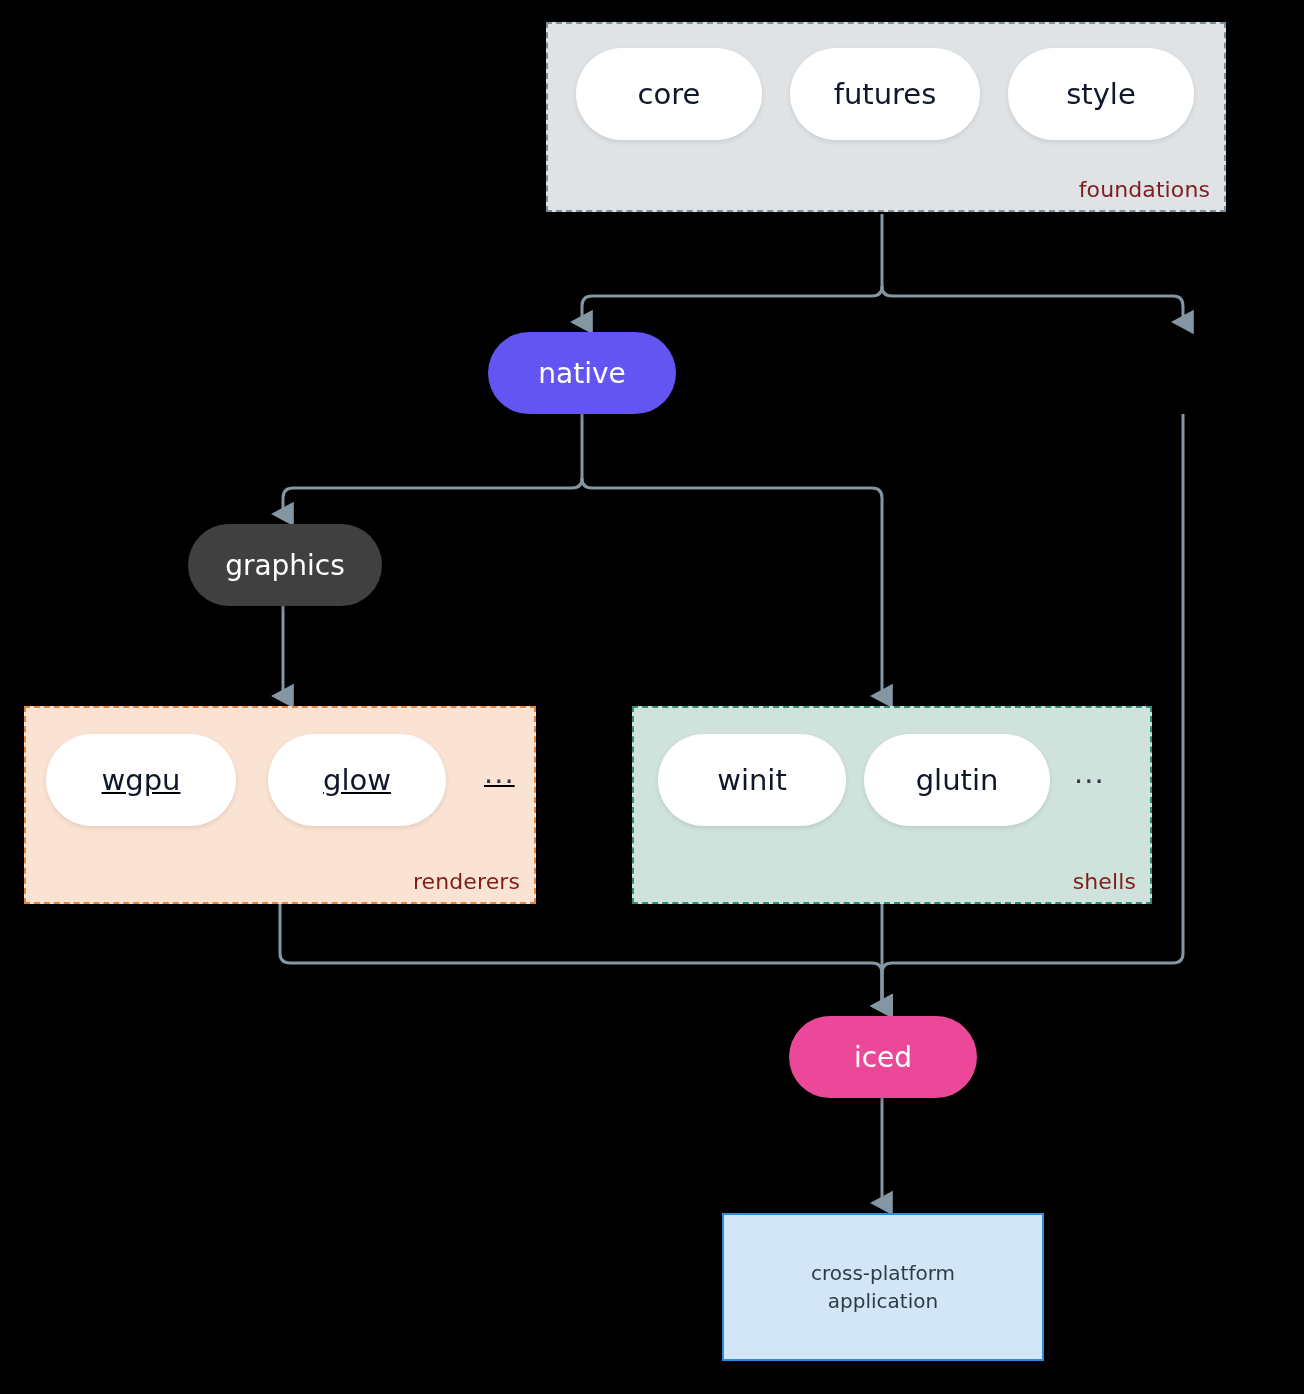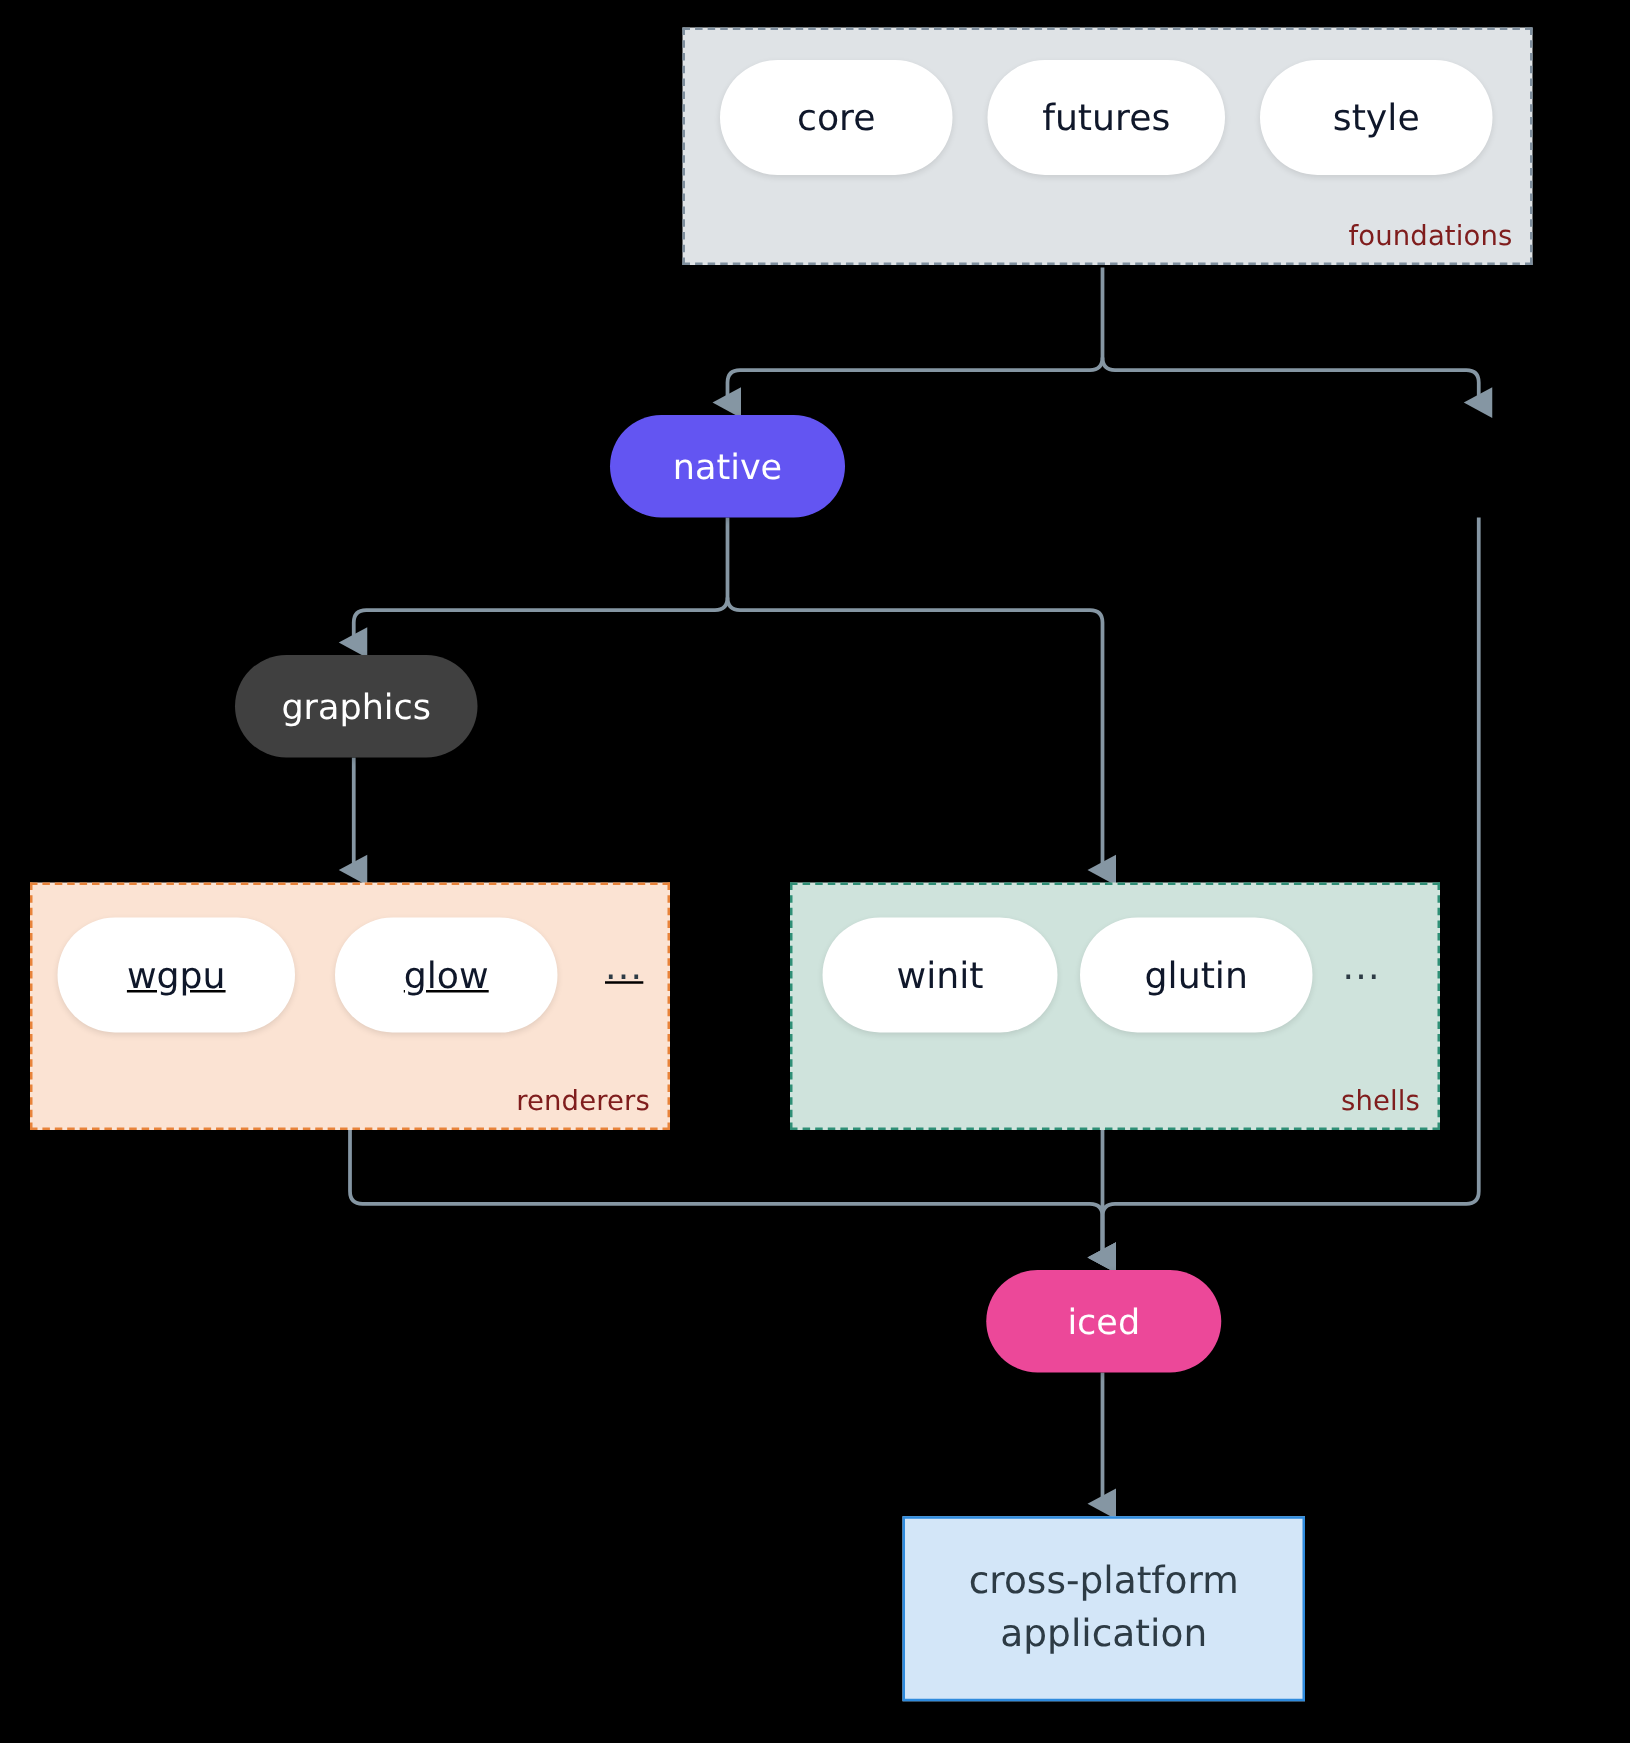--- a/index.html
+++ b/index.html
@@ -112,21 +112,21 @@
     left: 722px; top: 1213px;
     width: 322px; height: 148px;
     background: #d3e6f8;
     border: 2px solid #2e8bde;
     display: flex;
     flex-direction: column;
     align-items: center;
     justify-content: center;
     box-sizing: border-box;
     color: #2d3b45;
-    font-size: 30px;
+    font-size: 20px;
     line-height: 1.42;
     text-align: center;
   }
 </style>
 </head>
 <body>
 
 <div id="stage">
 
   <svg id="edges" viewBox="0 0 1304 1394" width="1304" height="1394">

